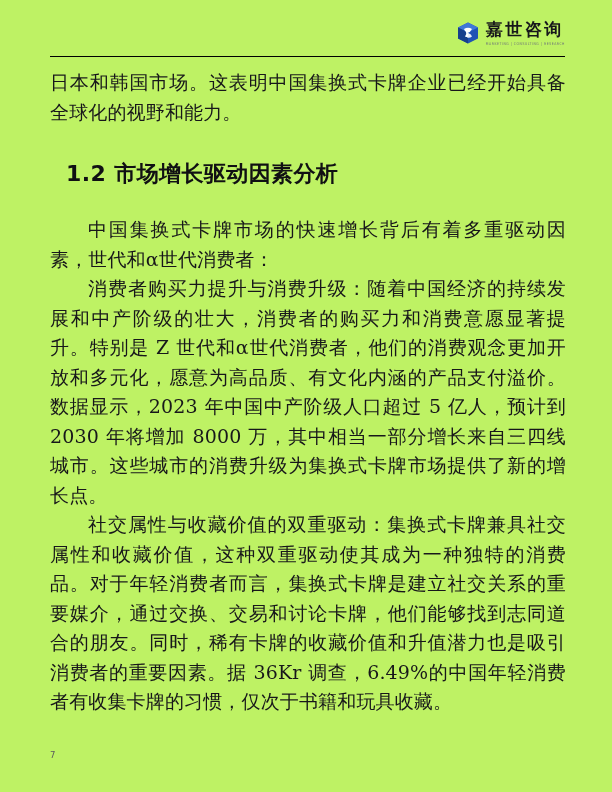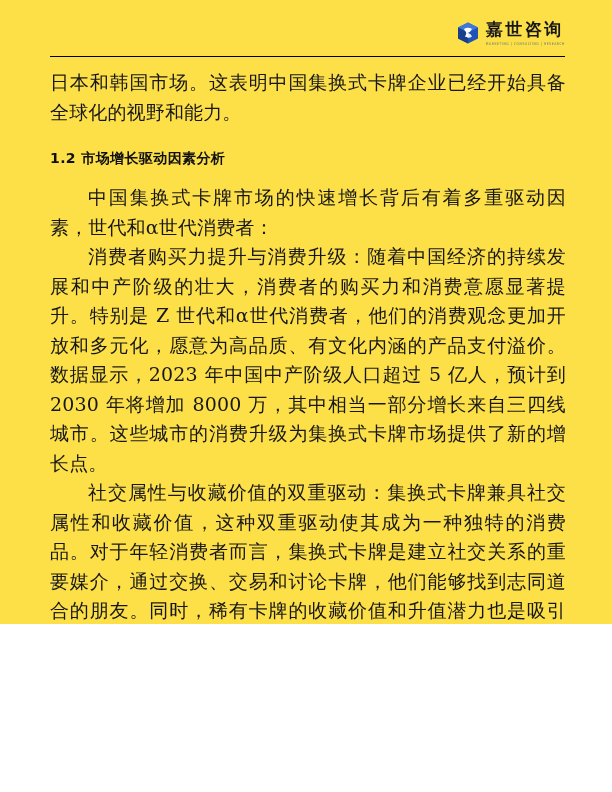--- a/index.html
+++ b/index.html
@@ -7,22 +7,22 @@
     padding: 0;
     background: #ffffff;
   }
   body {
     font-family: "DejaVu Serif", "Liberation Serif", serif;
     color: #1a1a1a;
   }
   .page {
     position: relative;
     width: 612px;
-    height: 624px;
-    background: #fde047;
+    height: 792px;
+    background: #bef264;
     overflow: hidden;
     box-sizing: border-box;
   }
 
   
   .header {
     position: absolute;
     left: 50px;
     top: 20px;
     width: 515px;
@@ -92,23 +92,23 @@
     color: #17171a;
     letter-spacing: 0.15px;
   }
   .para.indent {
     text-indent: 2em;
   }
   .spacer-sm { height: 12px; }
   .spacer-md { height: 18px; }
 
   .heading {
-    margin: 0;
+    margin: 16px;
     font-family: "DejaVu Sans", "Liberation Sans", sans-serif;
-    font-size: 14px;
+    font-size: 22px;
     font-weight: 700;
     line-height: 26px;
     color: #101013;
     letter-spacing: 0.4px;
   }
 
   
   .page-number {
     position: absolute;
     left: 50px;

